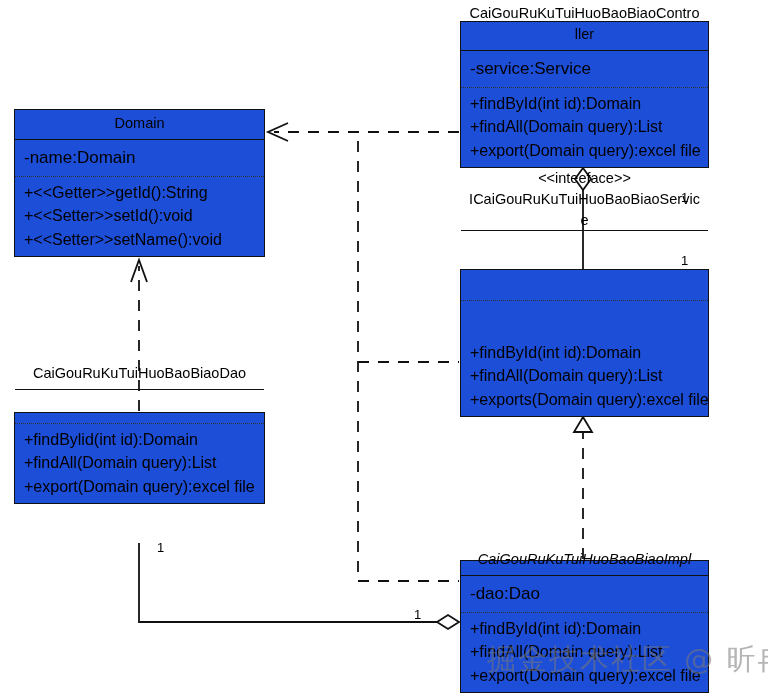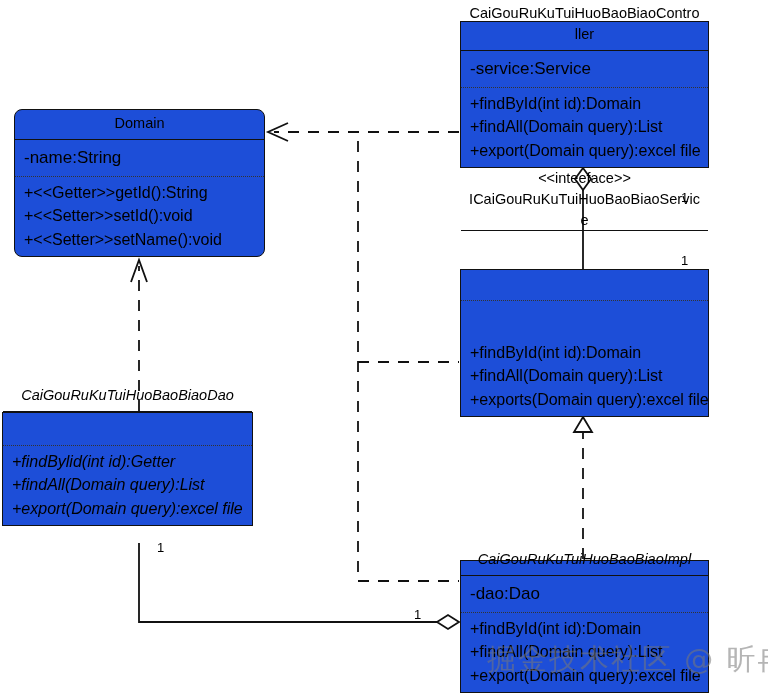--- a/index.html
+++ b/index.html
@@ -57,25 +57,25 @@
     padding: 4px 9px 5px 9px;
     font-size: 16px;
     line-height: 1.46;
     flex: 1 1 auto;
   }
   .member { white-space: nowrap; }
 
   
   #class-controller { left: 460px; top: 21px;  width: 249px; height: 147px; }
   #class-controller .cls-header { height: 61px; }
-  #class-domain     { left: 14px;  top: 109px; width: 251px; height: 148px; border-radius: 8px; }
+  #class-domain     { left: 14px;  top: 109px; width: 251px; height: 148px; }
   #class-domain .cls-header { height: 42px; }
   #class-service    { left: 460px; top: 269px; width: 249px; height: 148px; gap: 36px; }
   #class-service .cls-header { height: 61px; }
-  #class-dao        { left: 2px;  top: 412px; width: 251px; height: 114px; font-style: italic; }
+  #class-dao        { left: 14px;  top: 412px; width: 251px; height: 92px; }
   #class-dao .cls-header { height: 44px; }
   #class-impl       { left: 460px; top: 560px; width: 249px; height: 133px; }
   #class-impl .cls-header { height: 42px; font-style: italic; }
 
   .multiplicity {
     position: absolute;
     font-size: 13px;
     line-height: 1;
     color: #000000;
   }
@@ -150,21 +150,21 @@
       <div class="member">+findAll(Domain query):List</div>
       <div class="member">+export(Domain query):excel file</div>
     </div>
   </div>
 
   <div class="uml-class" id="class-domain">
     <div class="cls-header">
       <span>Domain</span>
     </div>
     <div class="cls-attrs">
-      <div class="member">-name:String</div>
+      <div class="member">-name:Domain</div>
     </div>
     <div class="cls-methods">
       <div class="member">+&lt;&lt;Getter&gt;&gt;getId():String</div>
       <div class="member">+&lt;&lt;Setter&gt;&gt;setId():void</div>
       <div class="member">+&lt;&lt;Setter&gt;&gt;setName():void</div>
     </div>
   </div>
 
   <div class="uml-class" id="class-service">
     <div class="cls-header">
@@ -178,21 +178,21 @@
       <div class="member">+exports(Domain query):excel file</div>
     </div>
   </div>
 
   <div class="uml-class" id="class-dao">
     <div class="cls-header">
       <span>CaiGouRuKuTuiHuoBaoBiaoDao</span>
     </div>
     <div class="cls-attrs empty"></div>
     <div class="cls-methods">
-      <div class="member">+findBylid(int id):Getter</div>
+      <div class="member">+findBylid(int id):Domain</div>
       <div class="member">+findAll(Domain query):List</div>
       <div class="member">+export(Domain query):excel file</div>
     </div>
   </div>
 
   <div class="uml-class" id="class-impl">
     <div class="cls-header">
       <span>CaiGouRuKuTuiHuoBaoBiaoImpl</span>
     </div>
     <div class="cls-attrs">

